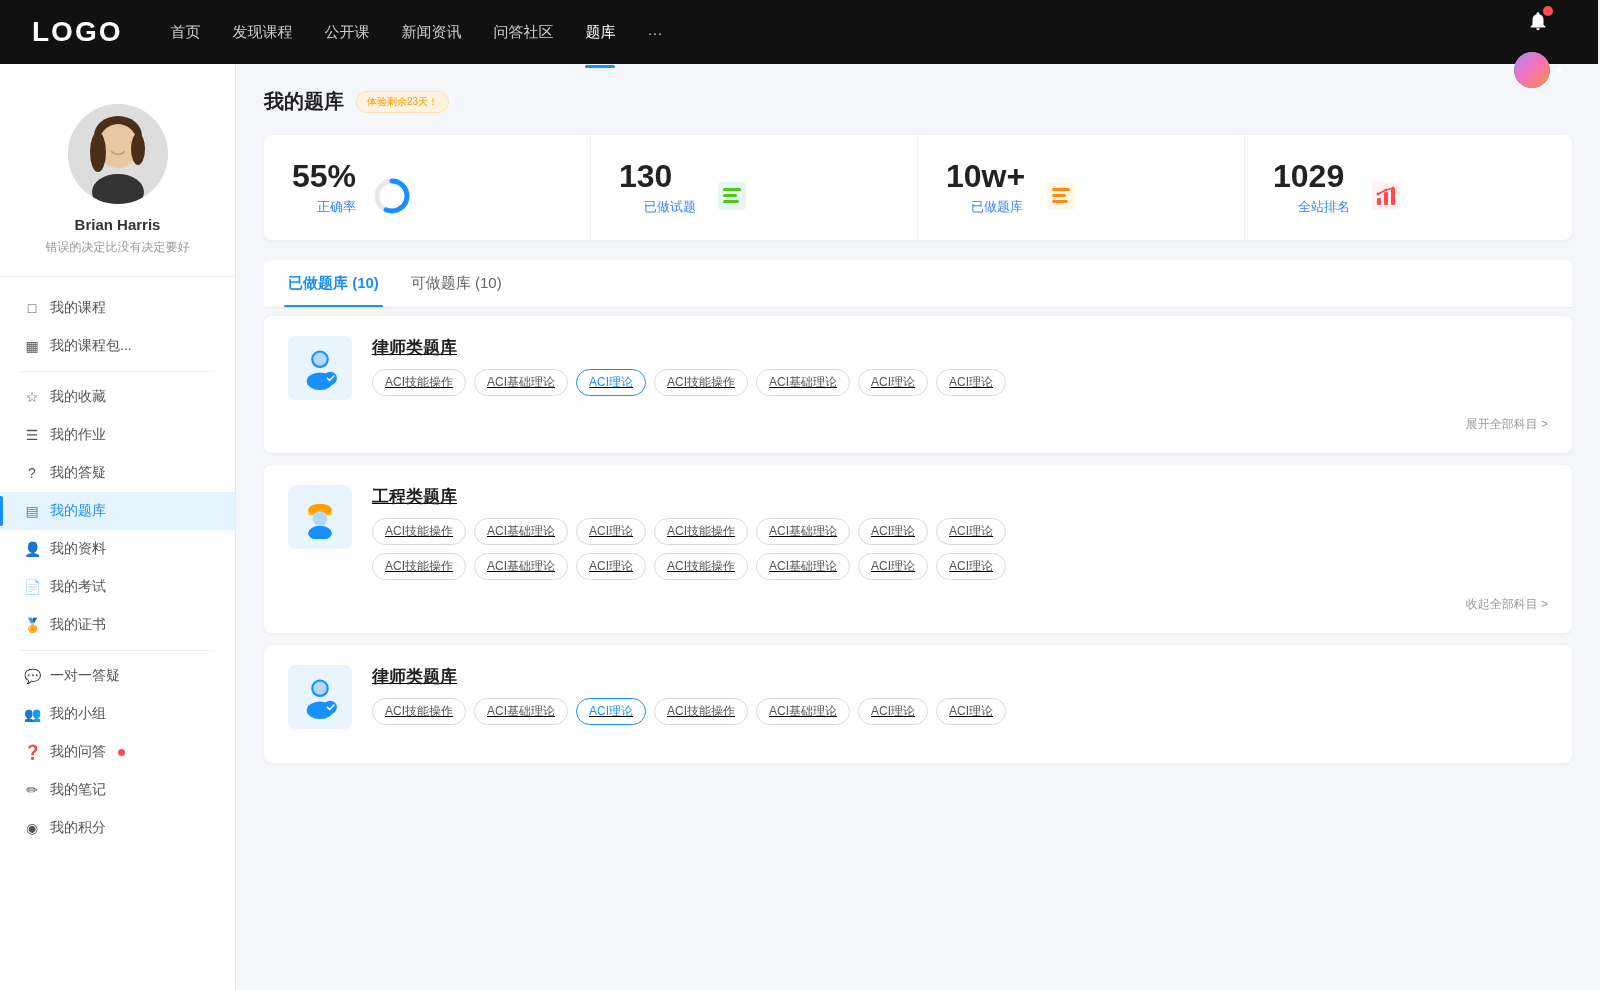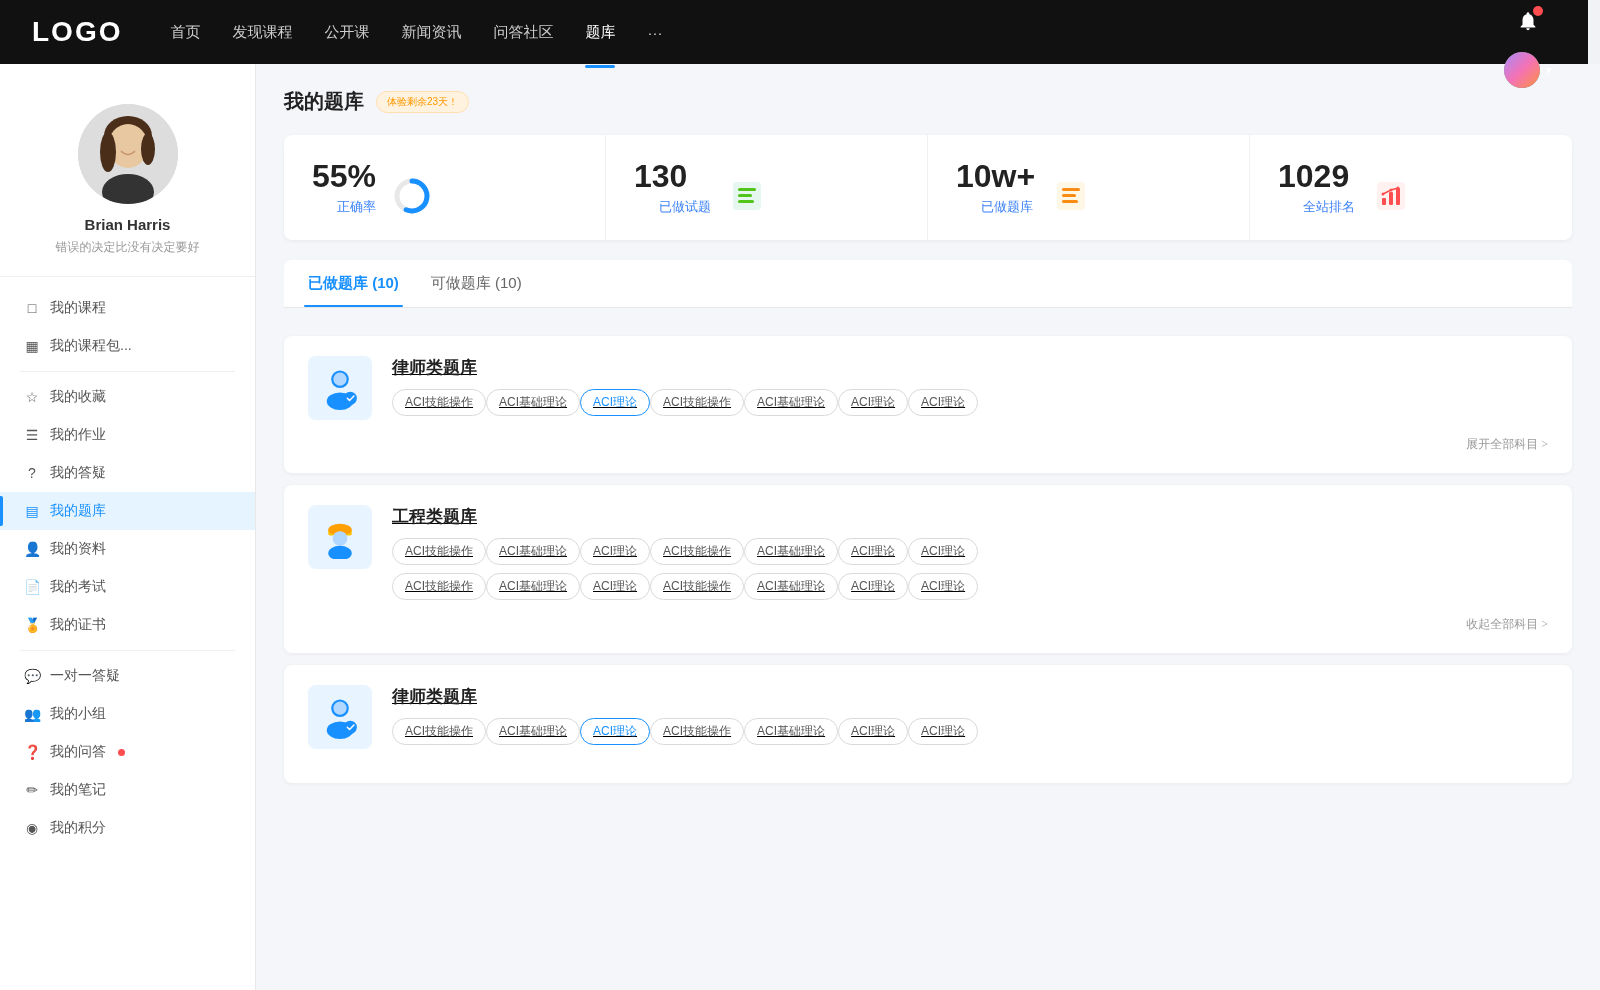--- a/index.html
+++ b/index.html
@@ -6,21 +6,21 @@
     body { font-family: "PingFang SC", "Microsoft YaHei", sans-serif; background: #f0f2f5; min-height: 990px; }
 
     
     .header {
       height: 64px;
       background: #111;
       display: flex;
       align-items: center;
       padding: 0 32px;
       position: fixed;
-      top: 0; left: 0; right: 12px;
+      top: 0; left: 0; right: 2px;
       z-index: 100;
     }
     .header-logo {
       font-size: 28px;
       font-weight: 900;
       color: #fff;
       letter-spacing: 2px;
       margin-right: 48px;
     }
     .header-nav {
@@ -93,21 +93,21 @@
 
     
     .page-layout {
       display: flex;
       margin-top: 64px;
       min-height: calc(990px - 64px);
     }
 
     
     .sidebar {
-      width: 256px;
+      width: 236px;
       background: #fff;
       border-right: 1px solid #e8e8e8;
       flex-shrink: 0;
       padding-top: 24px;
     }
     .user-profile {
       display: flex;
       flex-direction: column;
       align-items: center;
       padding: 16px 20px 20px;
@@ -234,21 +234,21 @@
 
     
     .donut-wrap { position: relative; width: 40px; height: 40px; }
     .donut-wrap svg { width: 40px; height: 40px; transform: rotate(-90deg); }
 
     
     .tabs-row {
       display: flex;
       align-items: center;
       gap: 24px;
-      margin-bottom: 28px;
+      margin-bottom: 8px;
       border-bottom: 1px solid #e8e8e8;
       background: #fff;
       padding: 0 20px;
       border-radius: 8px 8px 0 0;
     }
     .tab-item {
       padding: 14px 4px;
       font-size: 15px;
       color: #666;
       cursor: pointer;
@@ -290,21 +290,21 @@
       flex-shrink: 0;
     }
     .qbank-title {
       font-size: 17px;
       font-weight: 600;
       color: #222;
     }
     .qbank-tags {
       display: flex;
       flex-wrap: wrap;
-      gap: 0;
+      gap: 8px;
       margin-top: 10px;
     }
     .tag {
       padding: 4px 12px;
       border-radius: 16px;
       font-size: 12px;
       border: 1px solid #d9d9d9;
       color: #555;
       cursor: pointer;
       background: #fff;
@@ -313,21 +313,20 @@
       border-color: #1890ff;
       color: #1890ff;
       background: #fff;
     }
     .expand-link {
       text-align: right;
       font-size: 12px;
       color: #999;
       cursor: pointer;
       margin-top: 16px;
-      font-family: Liberation Serif, serif;
     }
 
     
     .person-svg { width: 44px; height: 44px; }
   </style>
 </head>
 <body>
 
 <header class="header">
   <div class="header-logo">LOGO</div>

